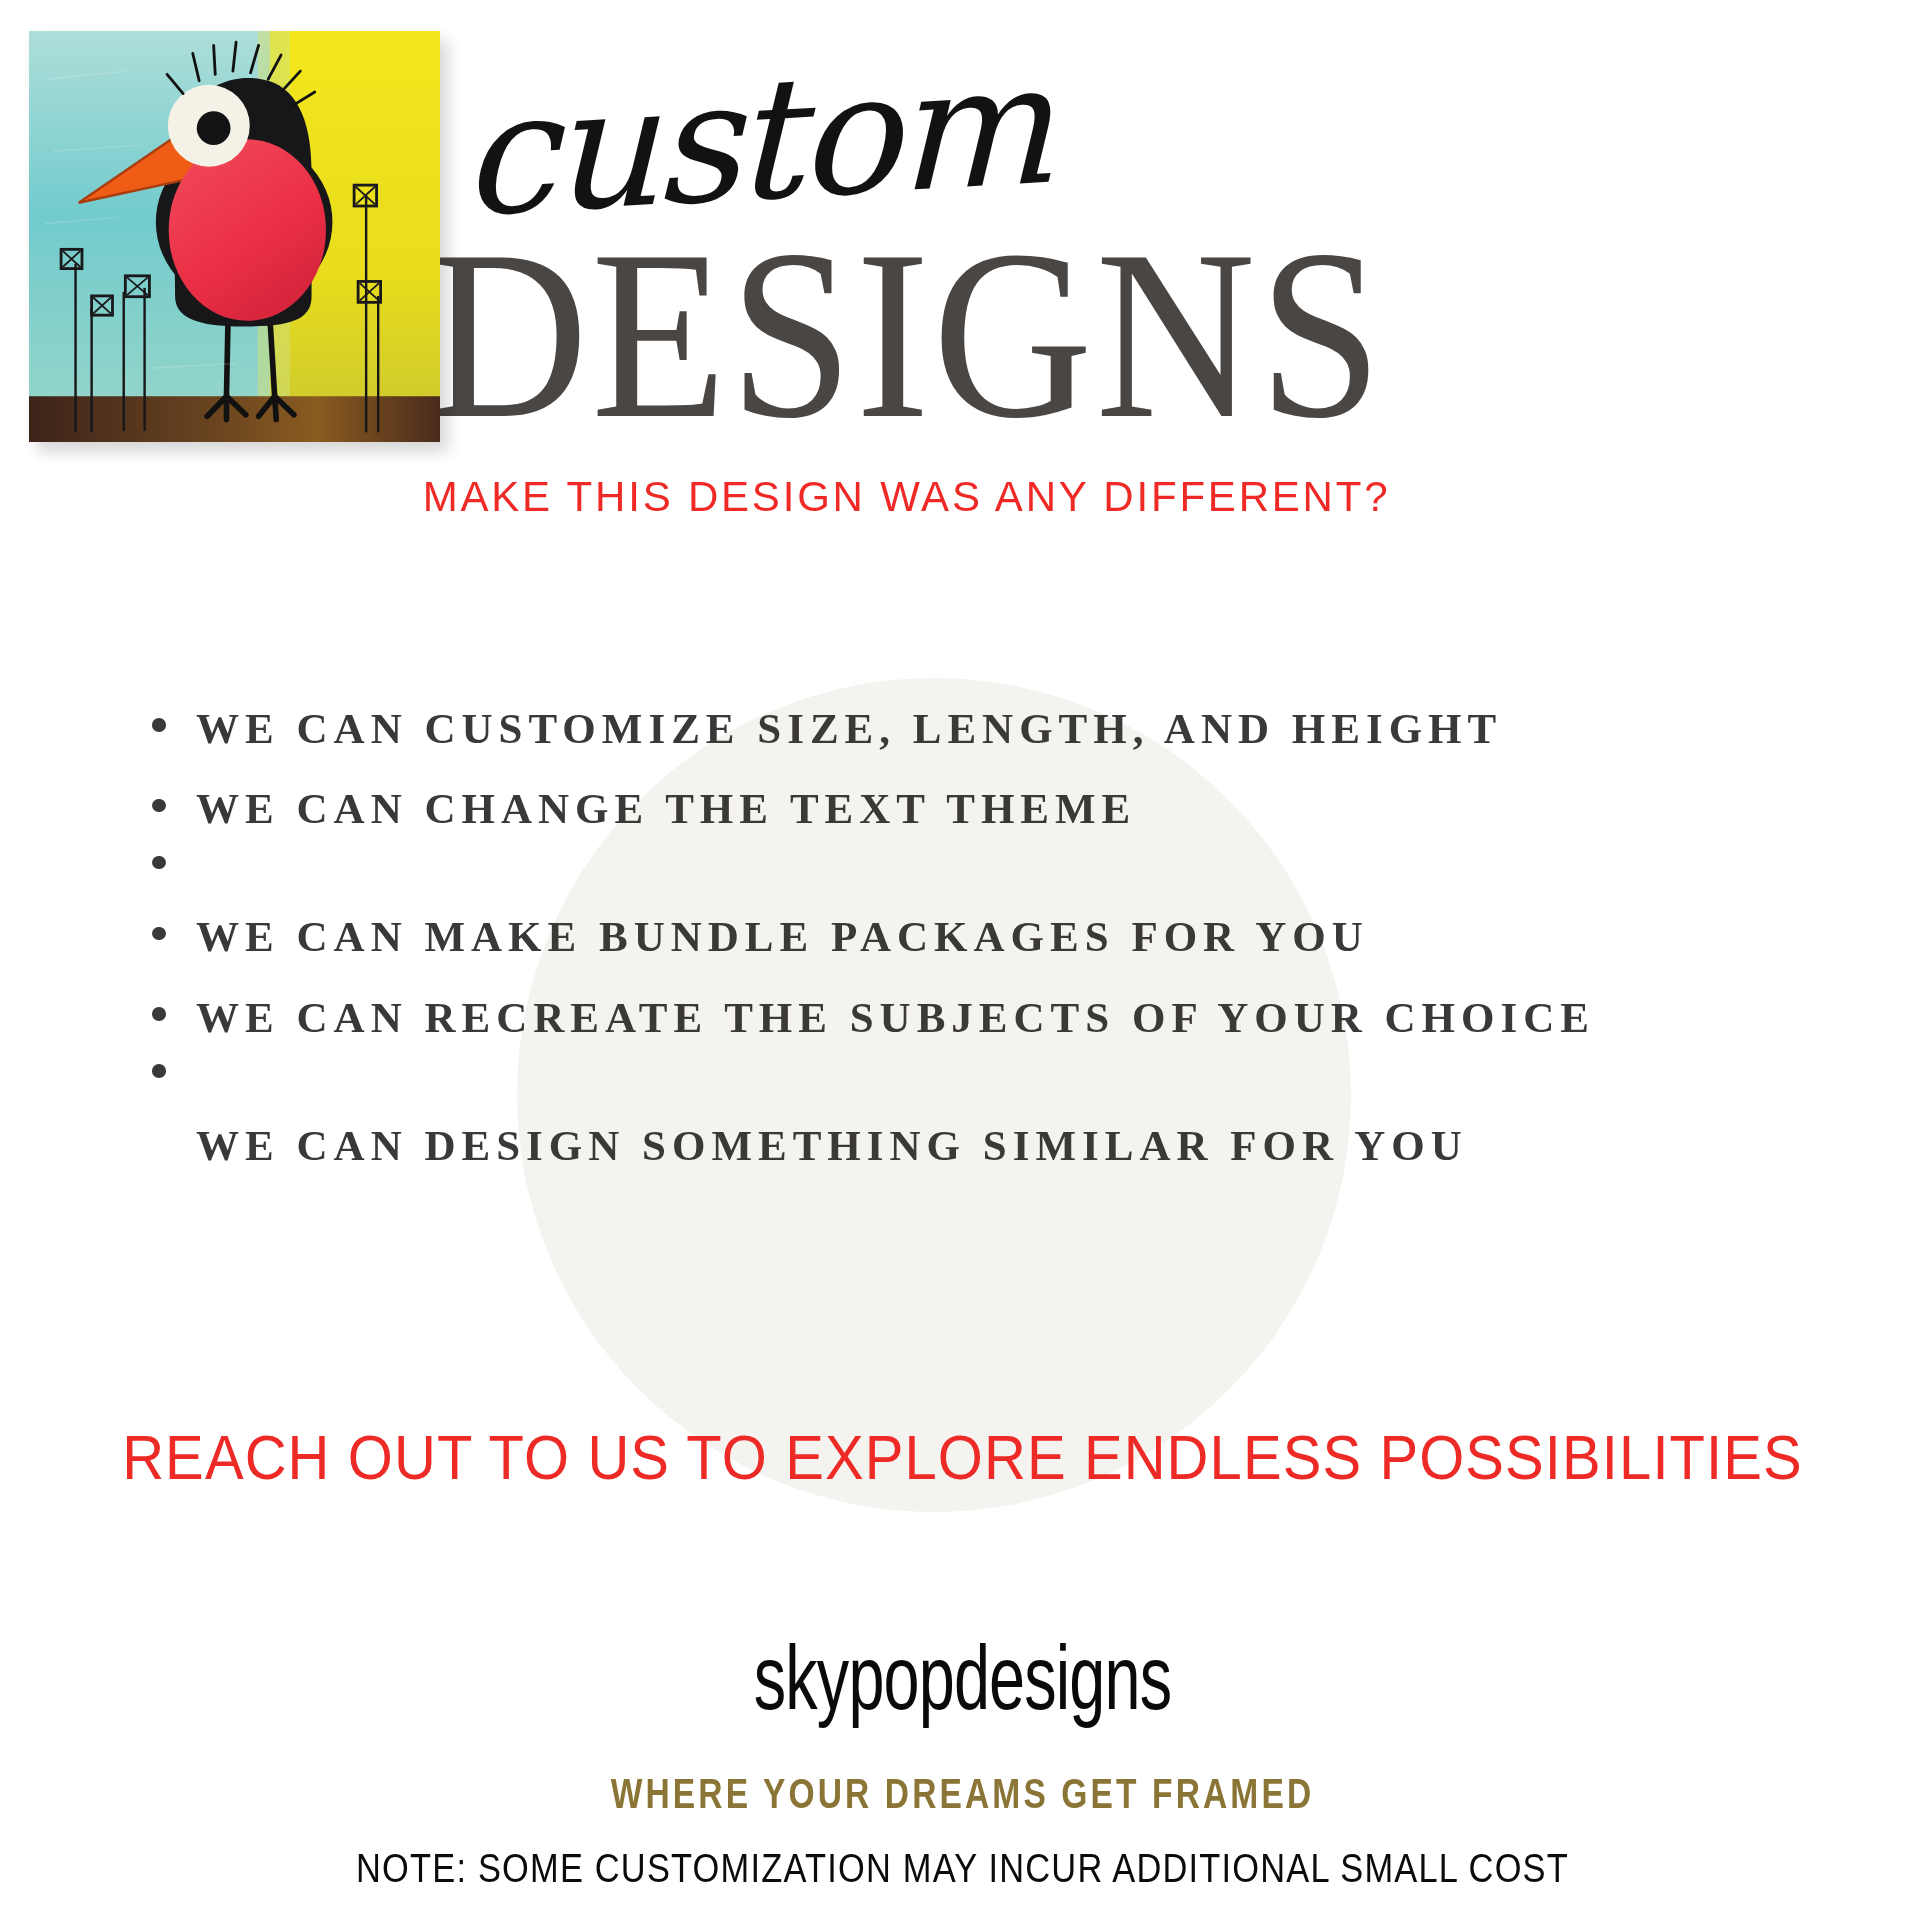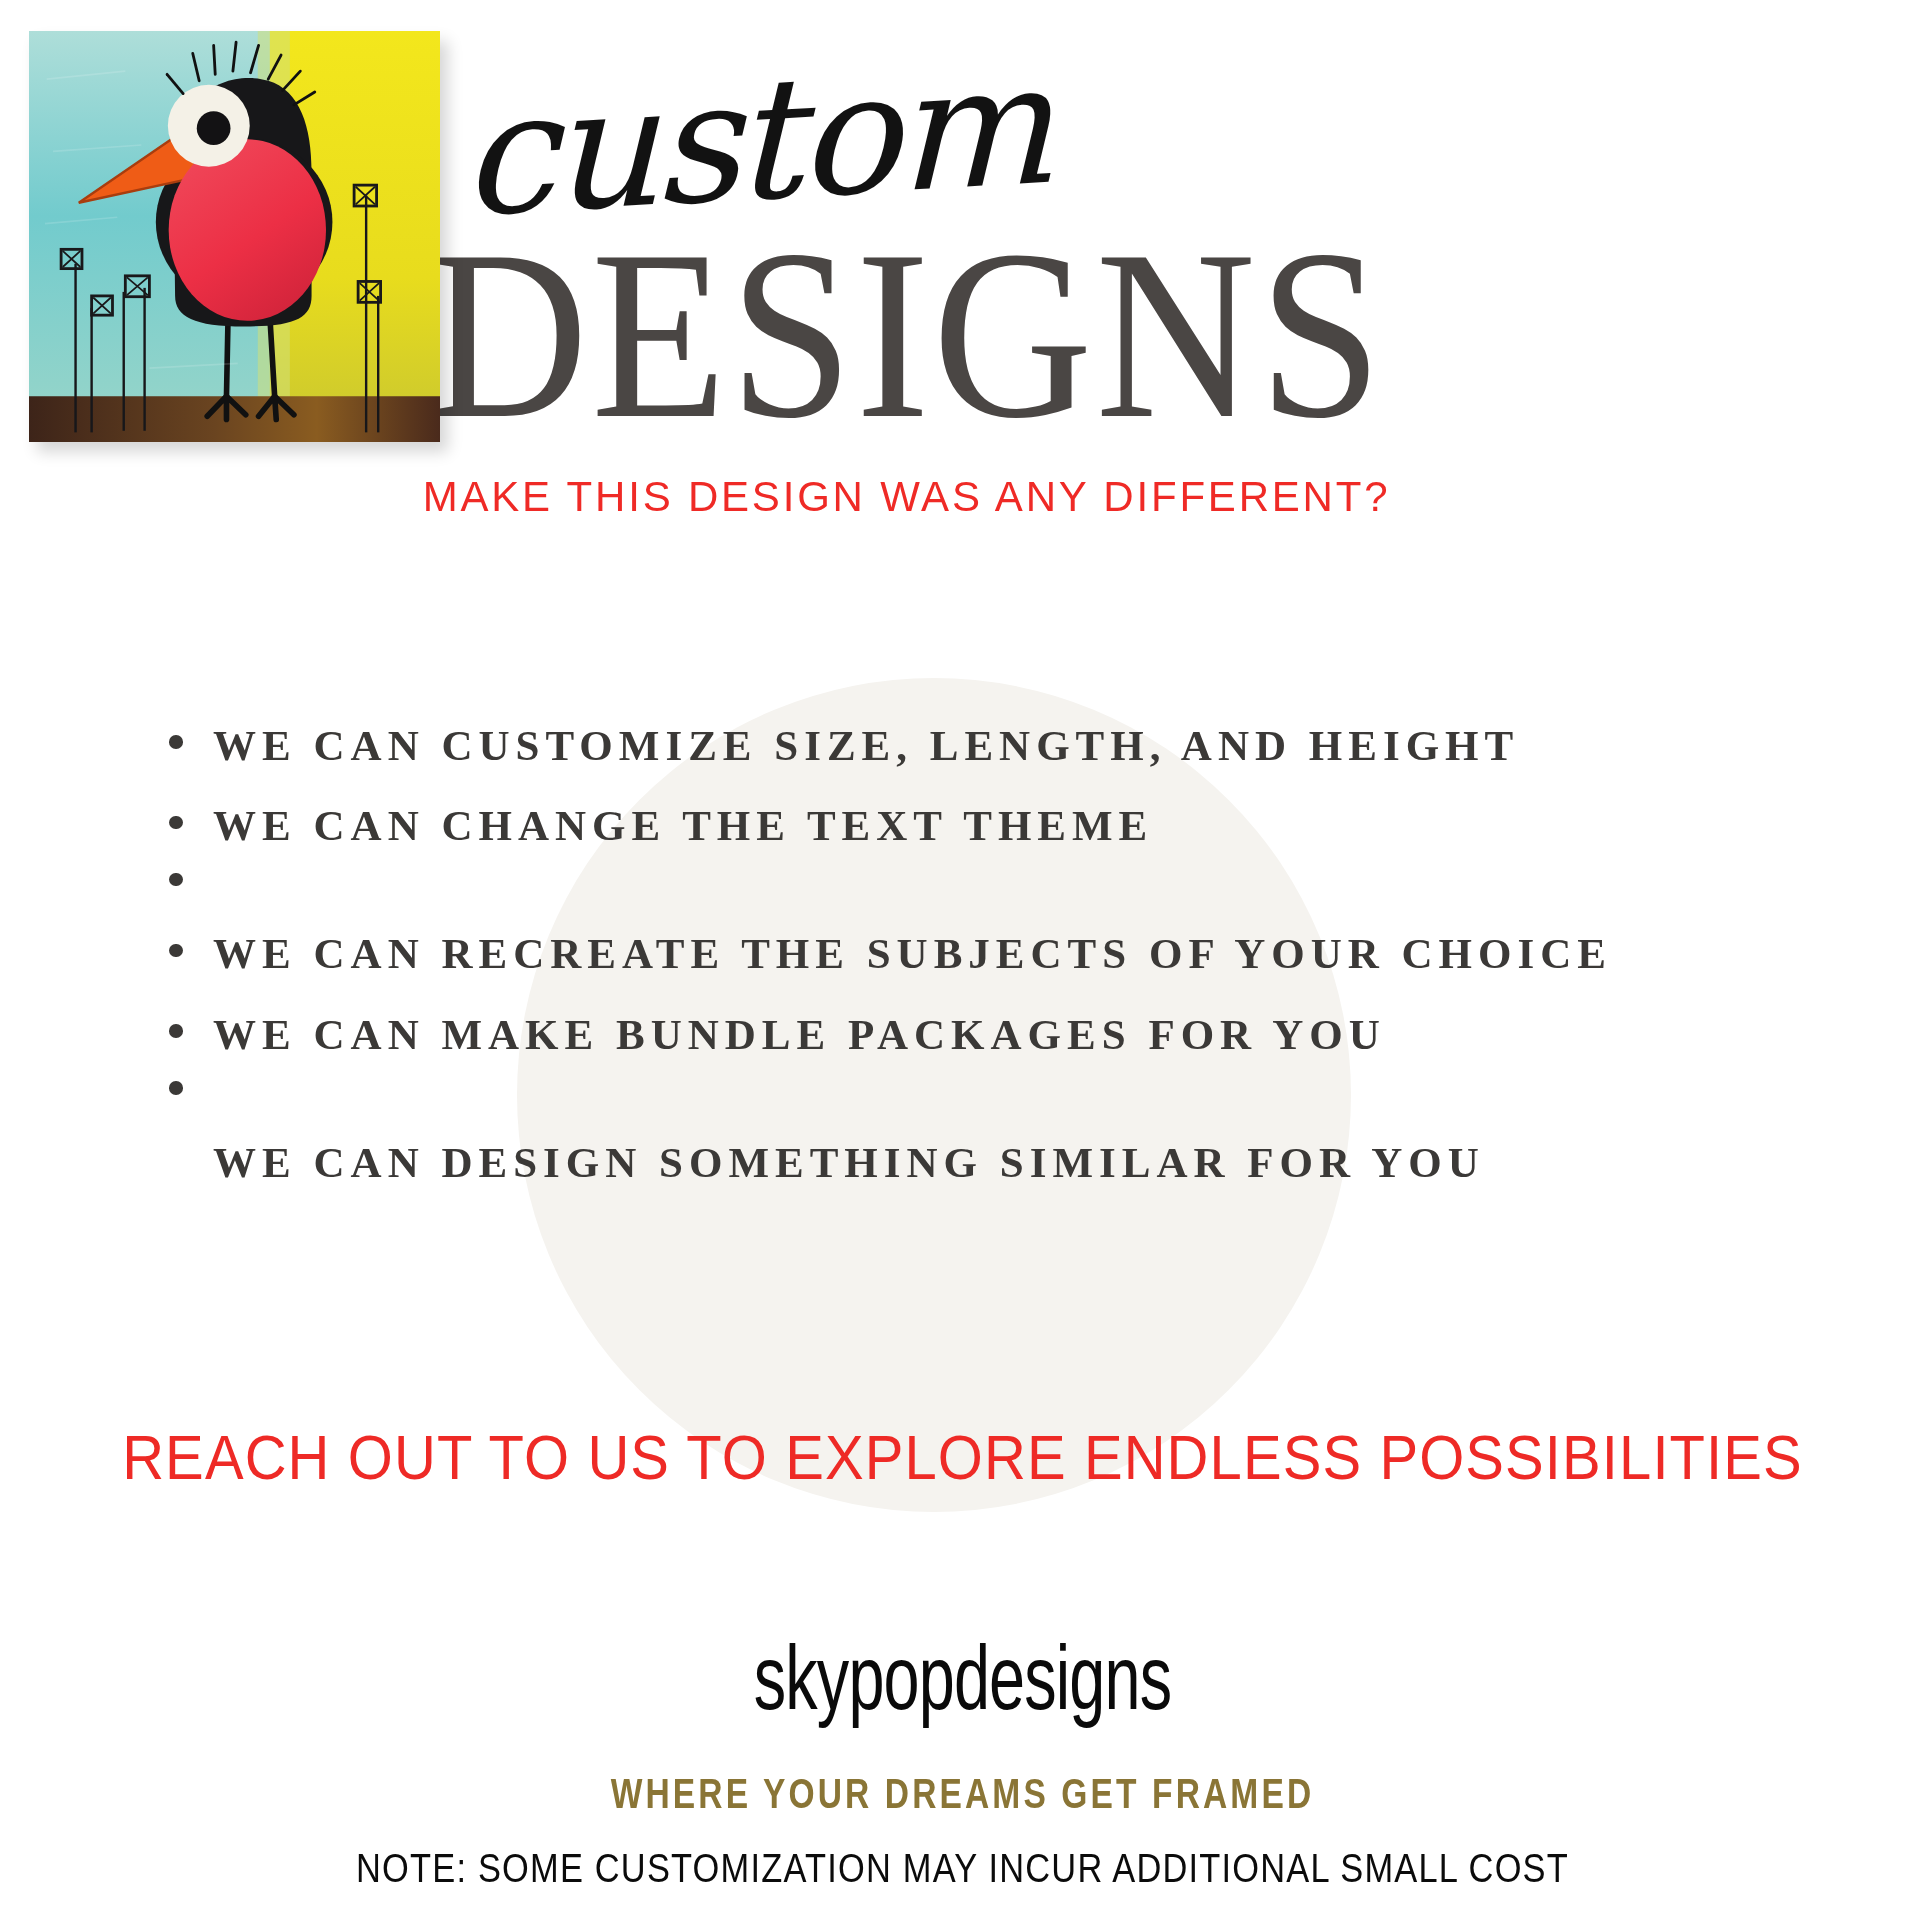--- a/index.html
+++ b/index.html
@@ -92,21 +92,21 @@
   }
 
   
   .bullets {
     position: absolute;
     left: 152px;
     top: 706px;
     width: 1668px;
     z-index: 2;
     list-style: none;
-    margin: 17px;
+    margin: 0;
     padding: 0;
   }
   .bullet-row {
     display: flex;
     align-items: baseline;
     margin-bottom: 34px;
     font-family: "Liberation Serif", serif;
     font-weight: 700;
     font-size: 43px;
     letter-spacing: 6px;
@@ -300,25 +300,25 @@
   </li>
   <li class="bullet-row">
     <span class="bullet-dot"></span>
     <span class="bullet-text">WE CAN CHANGE THE TEXT THEME</span>
   </li>
   <li class="bullet-row">
     <span class="bullet-dot"></span>
   </li>
   <li class="bullet-row">
     <span class="bullet-dot"></span>
+    <span class="bullet-text">WE CAN MAKE BUNDLE PACKAGES FOR YOU</span>
+  </li>
+  <li class="bullet-row">
+    <span class="bullet-dot"></span>
     <span class="bullet-text">WE CAN RECREATE THE SUBJECTS OF YOUR CHOICE</span>
-  </li>
-  <li class="bullet-row">
-    <span class="bullet-dot"></span>
-    <span class="bullet-text">WE CAN MAKE BUNDLE PACKAGES FOR YOU</span>
   </li>
   <li class="bullet-row">
     <span class="bullet-dot"></span>
   </li>
   <li class="bullet-row no-dot">
     <span class="bullet-dot"></span>
     <span class="bullet-text">WE CAN DESIGN SOMETHING SIMILAR FOR YOU</span>
   </li>
 </ul>
 

